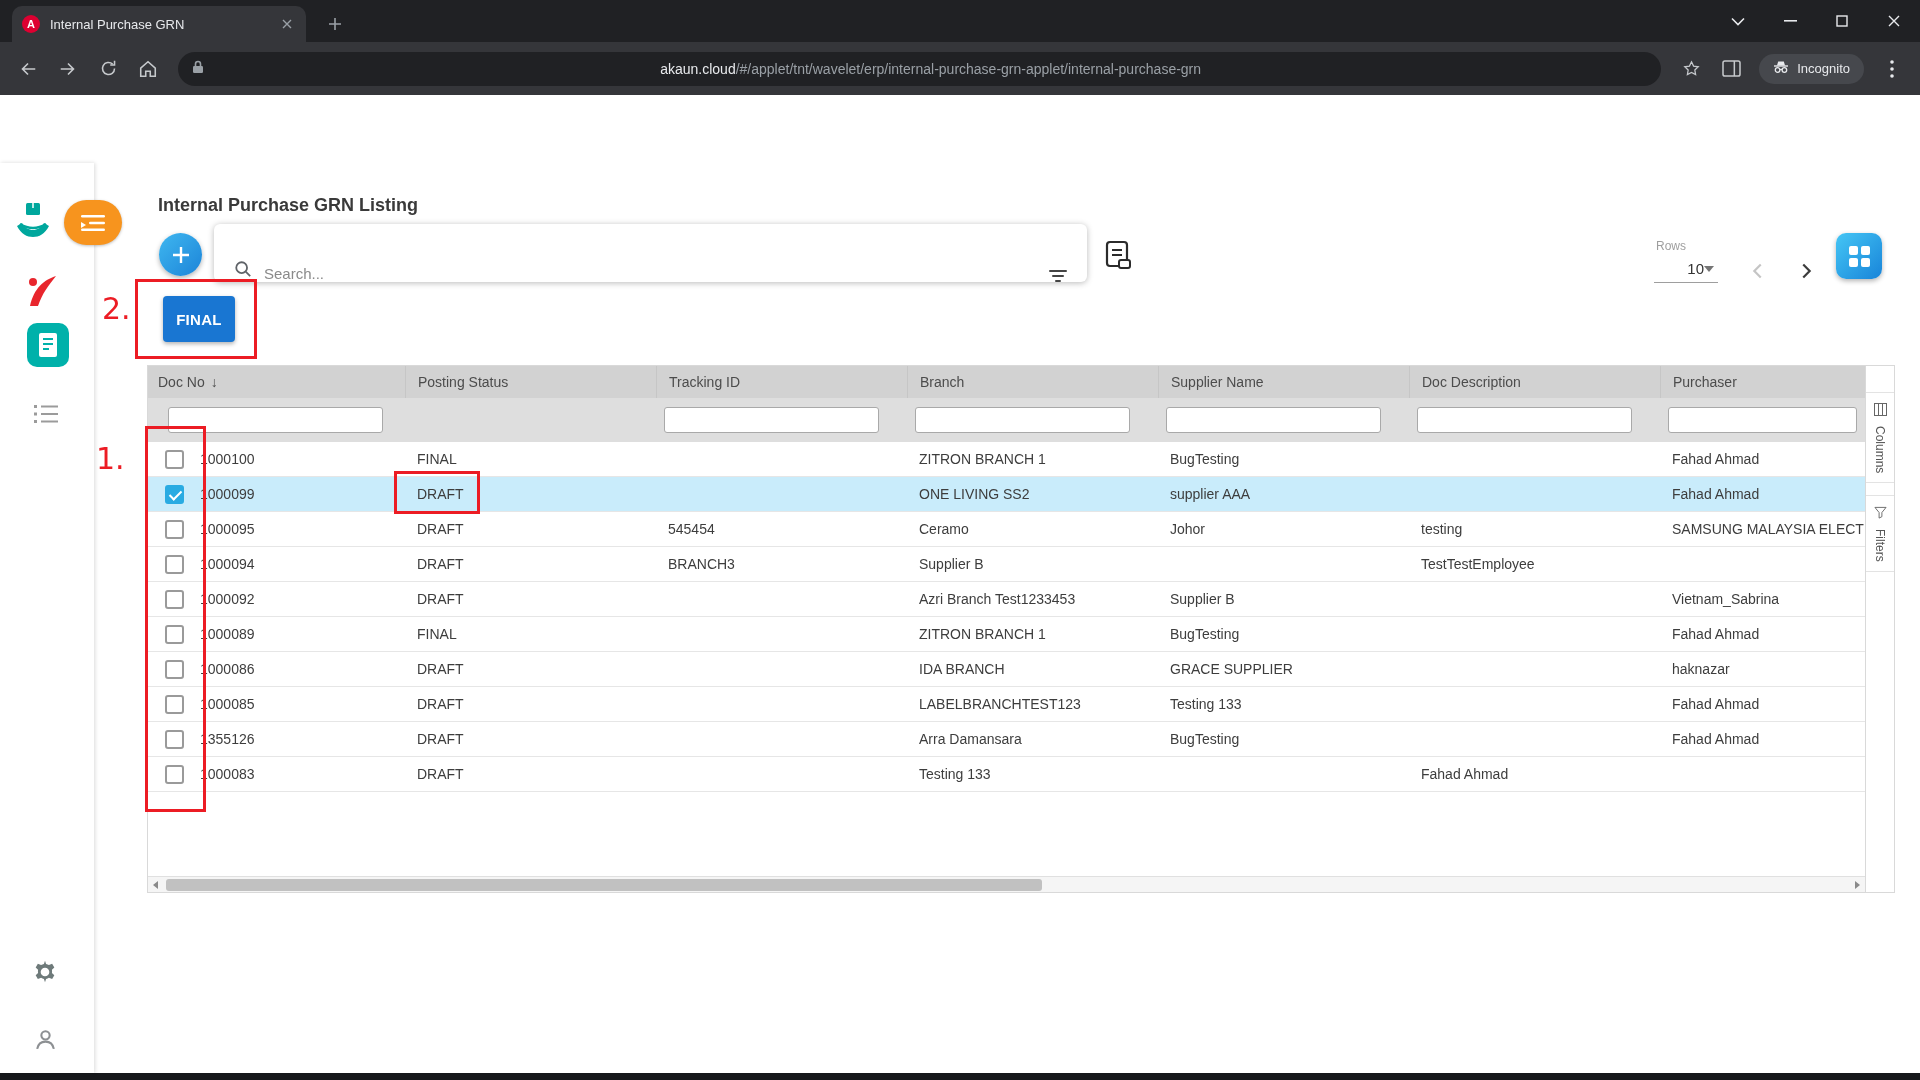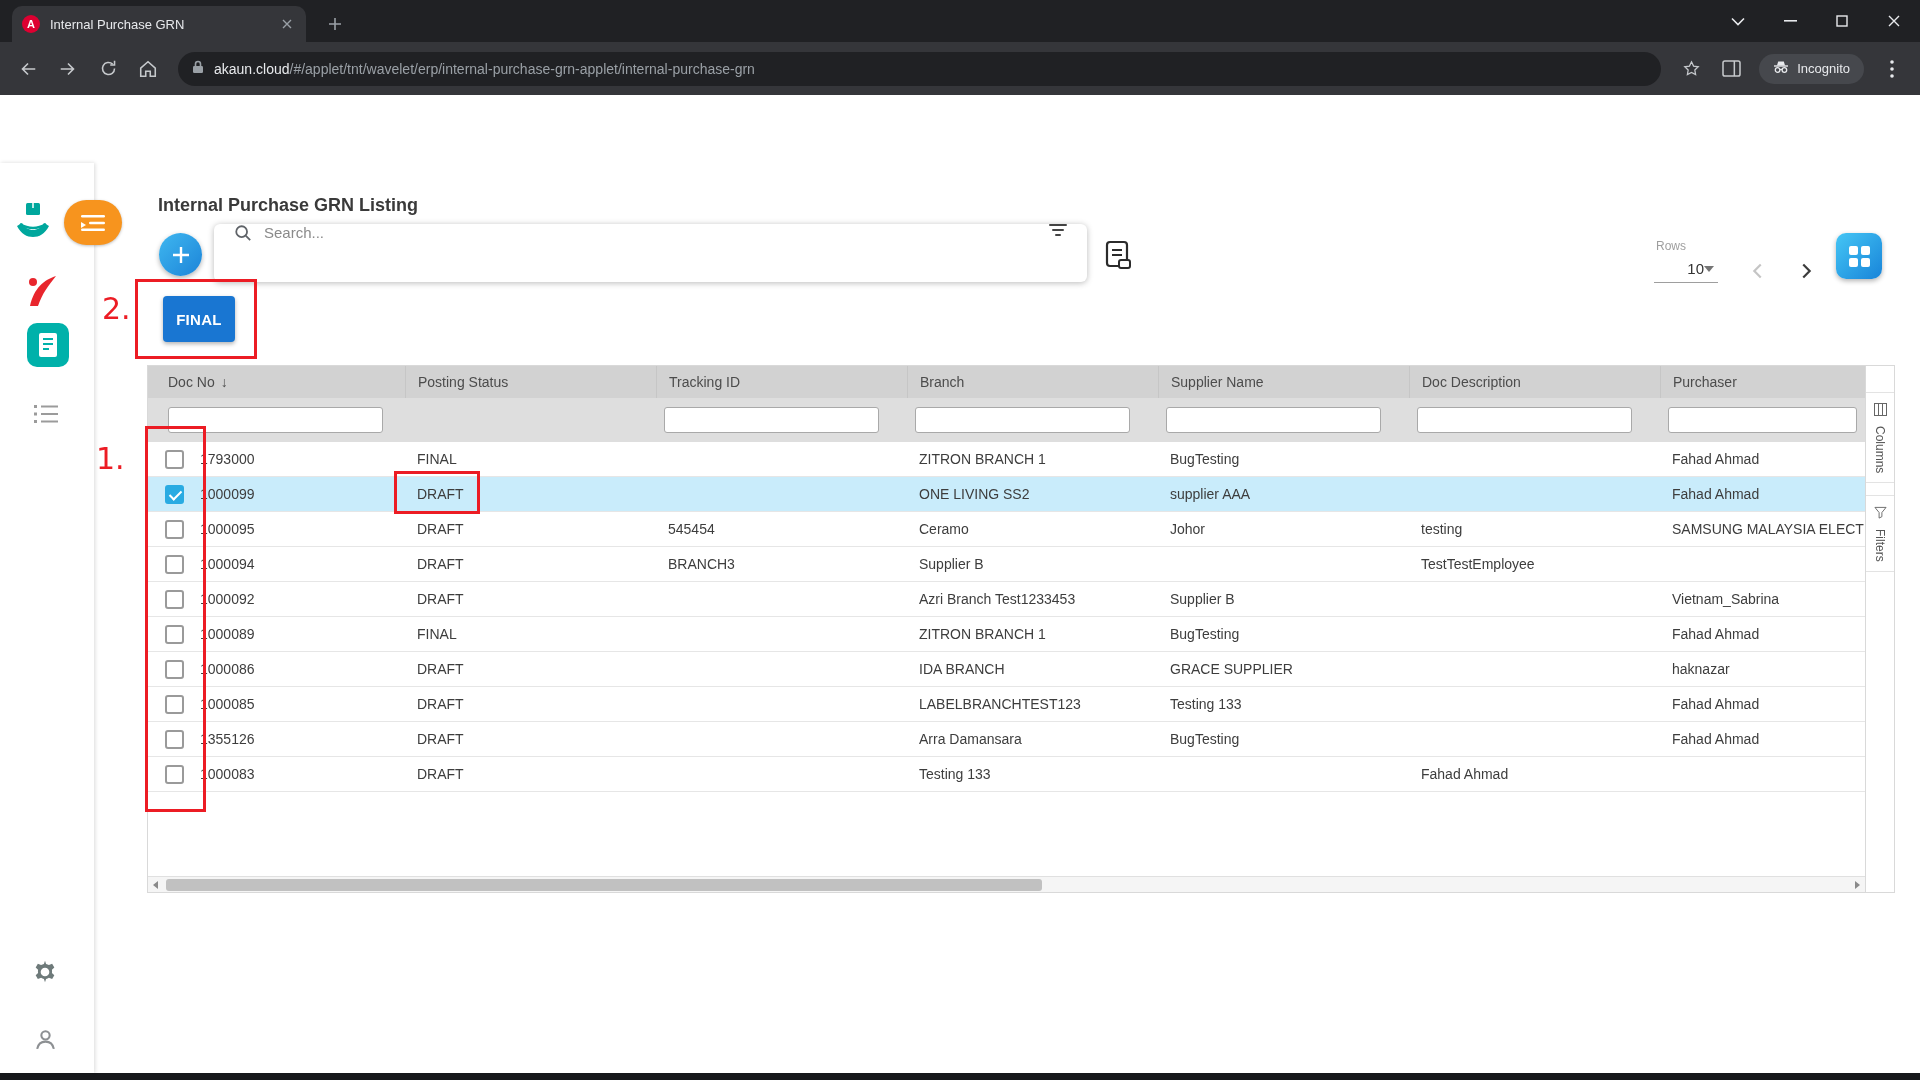--- a/index.html
+++ b/index.html
@@ -12,21 +12,21 @@
   .favicon { width:18px; height:18px; border-radius:50%; background:#dd0031; color:#fff; font-size:11px; font-weight:bold; display:flex; align-items:center; justify-content:center; flex:0 0 auto; }
   .tab-title { flex:1; color:#e8eaed; font-size:13px; white-space:nowrap; overflow:hidden; }
   .icon-btn { display:flex; align-items:center; justify-content:center; cursor:pointer; }
   .tab-close { width:18px; height:18px; border-radius:50%; }
   .newtab { position:absolute; left:320px; top:9px; width:30px; height:30px; border-radius:50%; }
   .win-controls { position:absolute; right:0; top:0; height:42px; display:flex; align-items:center; }
   .win-btn { width:52px; height:42px; display:flex; align-items:center; justify-content:center; }
 
   #toolbar { position:absolute; left:0; top:42px; width:1920px; height:53px; background:#35363a; display:flex; align-items:center; padding:0 10px; gap:4px; }
   .nav-ic { width:36px; height:36px; border-radius:50%; display:flex; align-items:center; justify-content:center; }
-  .url-pill { flex:1; height:34px; background:#202124; border-radius:17px; display:flex; align-items:center; padding:0 14px; gap:10px; margin:0 8px; min-width:0; }
+  .url-pill { flex:1; height:34px; background:#202124; border-radius:17px; display:flex; align-items:center; padding:0 14px; gap:10px; margin:0 8px; min-width:0;text-align:center; }
   .url-text { font-size:14px; white-space:nowrap; overflow:hidden; flex:1; }
   .url-domain { color:#e8eaed; }
   .url-path { color:#9aa0a6; }
   .incog-chip { height:30px; border-radius:15px; background:#46484d; display:flex; align-items:center; gap:8px; padding:0 14px; margin:0 6px; }
   .incog-label { color:#e8eaed; font-size:13px; }
 
   
   #appheader { position:absolute; left:0; top:95px; width:1920px; height:68px; background:#181b2c; }
   .logo { position:absolute; left:86px; top:0; height:68px; display:flex; align-items:center; gap:9px; }
   .logo-text { color:#fff; font-size:27px; font-weight:bold; letter-spacing:.5px; }
@@ -36,21 +36,21 @@
   #sidebar { position:absolute; left:0; top:163px; width:94px; height:910px; background:#fff; box-shadow:1px 0 4px rgba(0,0,0,.15); z-index:5; }
   .sb-abs { position:absolute; }
   .orange-pill { position:absolute; left:64px; top:37px; width:58px; height:45px; border-radius:23px; background:#f7941e; display:flex; align-items:center; justify-content:center; box-shadow:0 1px 3px rgba(0,0,0,.25); z-index:6; }
   .teal-sq { position:absolute; left:27px; top:160px; width:42px; height:44px; border-radius:10px; background:#00b1aa; display:flex; align-items:center; justify-content:center; }
 
   
   #main { position:absolute; left:94px; top:163px; width:1826px; height:910px; background:#fff; }
   .page-title { position:absolute; left:53px; top:32px; font-size:18px; font-weight:bold; color:#3a3a3a;margin-left:11px; }
 
   .plus-btn { position:absolute; left:65px; top:70px; width:43px; height:43px; border-radius:50%; background:linear-gradient(135deg,#3fb7f0,#1c84d8); box-shadow:0 2px 5px rgba(0,0,0,.3); display:flex; align-items:center; justify-content:center; color:#fff; font-size:28px; font-weight:300; cursor:pointer; }
-  .search-card { position:absolute; left:120px; top:61px; width:873px; height:58px; background:#fff; border-radius:6px; box-shadow:0 1px 6px rgba(0,0,0,.28); display:flex; align-items:flex-start; padding:0 20px; gap:12px; }
+  .search-card { position:absolute; left:120px; top:61px; width:873px; height:58px; background:#fff; border-radius:6px; box-shadow:0 1px 6px rgba(0,0,0,.28); display:flex; align-items:flex-end; padding:0 20px; gap:12px; }
   .search-placeholder { color:#8a8a8a; font-size:15px; flex:1; }
   .flt-lines { display:flex; flex-direction:column; gap:3px; align-items:center; cursor:pointer; }
   .flt-lines span { height:2px; background:#444; border-radius:1px; display:block; }
   .report-icon { position:absolute; left:1010px; top:77px; cursor:pointer; }
 
   .rows-label { position:absolute; left:1562px; top:76px; font-size:12px; color:#9e9e9e; }
   .rows-select { position:absolute; left:1560px; top:92px; width:64px; height:28px; border-bottom:1px solid #9e9e9e; display:flex; align-items:center; justify-content:flex-end; padding:0 4px; cursor:pointer; }
   .rows-value { font-size:15px; color:#333; }
   .caret-down { width:0; height:0; border-left:5px solid transparent; border-right:5px solid transparent; border-top:6px solid #757575; }
   .pg-chev { position:absolute; top:94px; width:28px; height:28px; display:flex; align-items:center; justify-content:center; cursor:pointer; }
@@ -59,21 +59,21 @@
   .grid-glyph i { background:#fff; border-radius:2px; }
 
   .final-btn { position:absolute; left:69px; top:133px; width:72px; height:46px; background:#1976d2; color:#fff; font-size:15px; font-weight:bold; border:none; border-radius:4px; box-shadow:0 2px 4px rgba(0,0,0,.3); cursor:pointer; letter-spacing:.3px; }
 
   
   .table-card { position:absolute; left:53px; top:202px; width:1748px; height:528px; border:1px solid #d9d9d9; display:flex; background:#fff; }
   .table-main { width:1717px; display:flex; flex-direction:column; }
   .tgrid { display:grid; grid-template-columns:40px 217px 251px 251px 251px 251px 251px 205px; }
   .thead { height:32px; background:#d2d2d2; }
   .th { display:flex; align-items:center; font-size:14px; color:#4c4c4c; padding:0 12px; white-space:nowrap; overflow:hidden; border-left:1px solid #c6c6c6; cursor:pointer; }
-  .th-docno { grid-column:1/3; padding-left:20px; gap:6px; border-left:none; }
+  .th-docno { grid-column:1/3; padding-left:10px; gap:6px; border-left:none; }
   .sort-arrow { font-size:14px; color:#4c4c4c; }
   .tfilter { height:44px; background:#dedede; align-items:center; }
   .fcell { display:flex; align-items:center; padding:0 8px; }
   .fcell-doc { grid-column:1/3; padding-left:20px; }
   .filter-input { width:100%; max-width:215px; height:26px; border:1px solid #a9a9a9; border-radius:3px; background:#fff; outline:none; padding:0 6px; font-size:13px; }
   .filter-input.small { max-width:190px; }
   .trow { height:35px; border-bottom:1px solid #e6e6e6; background:#fff; cursor:pointer; }
   .trow.selected { background:#c9ecfb; }
   .td { display:flex; align-items:center; padding:0 12px; font-size:14px; color:#3d3d3d; white-space:nowrap; overflow:hidden; }
   .cell-cbx { justify-content:center; padding:0 0 0 12px; }
@@ -358,21 +358,21 @@
             </div>
           <div class="fcell">
               <input class="filter-input small" style="">
             </div>
         </div>
         <div>
             <div class="trow tgrid">
               <div class="td cell-cbx">
                 <span class="cbx"></span>
               </div>
-              <div class="td cell-doc_no">1793000</div>
+              <div class="td cell-doc_no">1000100</div>
               <div class="td cell-posting_status">FINAL</div>
               <div class="td cell-tracking_id"></div>
               <div class="td cell-branch">ZITRON BRANCH 1</div>
               <div class="td cell-supplier_name">BugTesting</div>
               <div class="td cell-doc_description"></div>
               <div class="td cell-purchaser">Fahad Ahmad</div>
             </div>
             <div class="trow tgrid selected">
               <div class="td cell-cbx">
                 <span class="cbx checked"></span>

